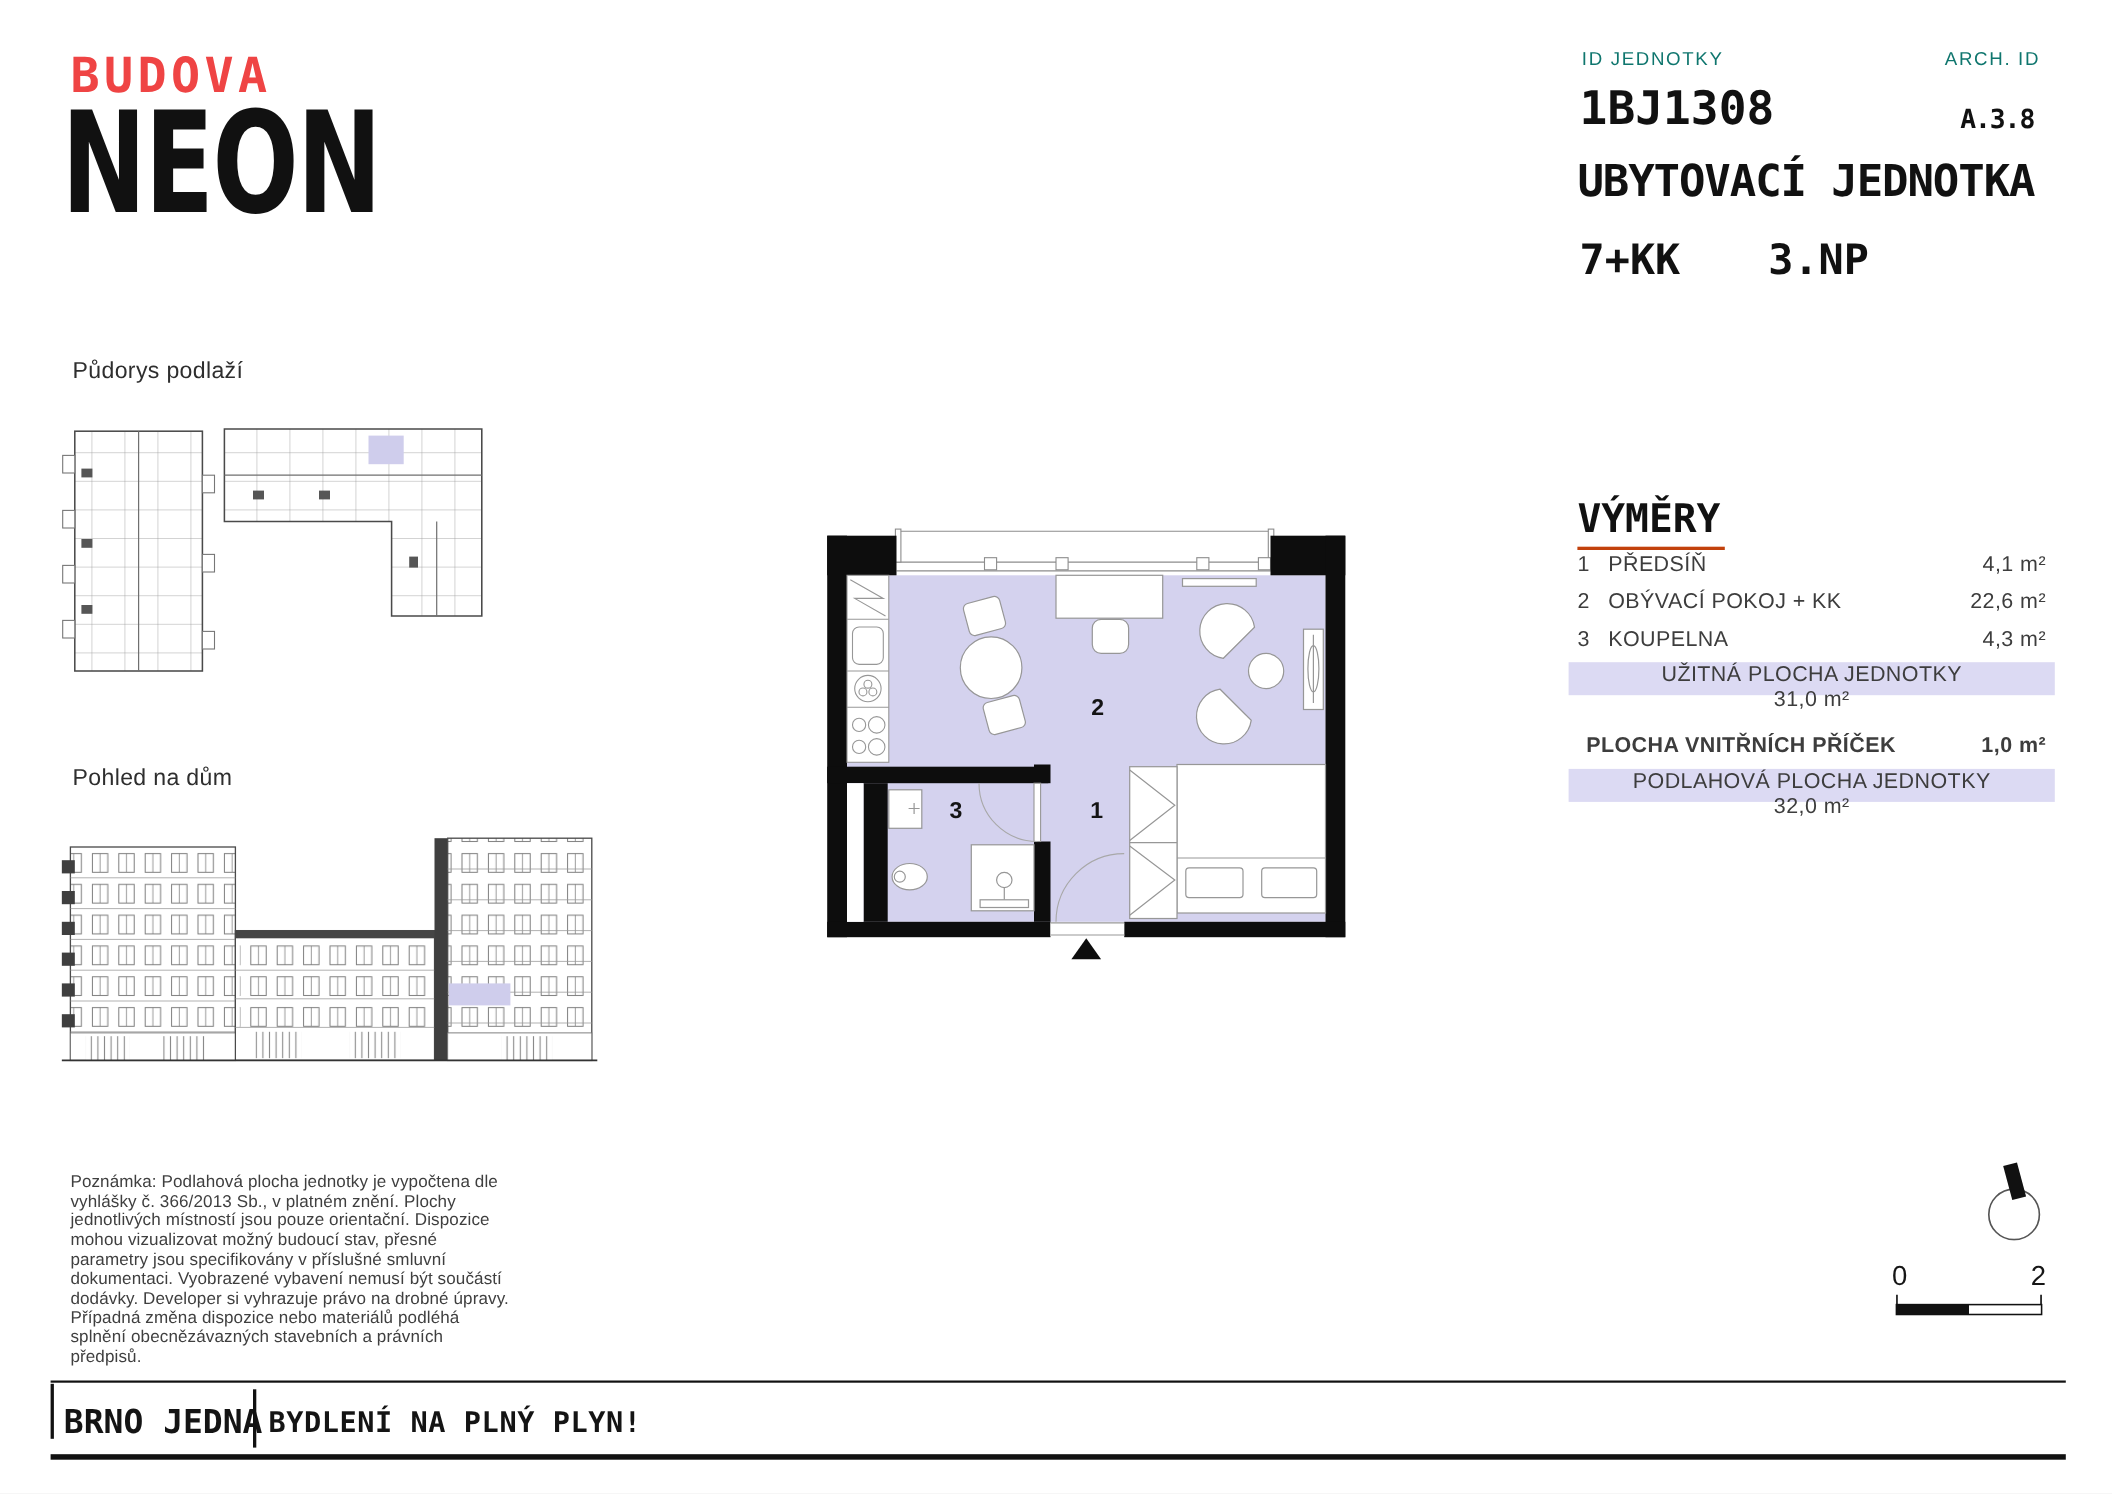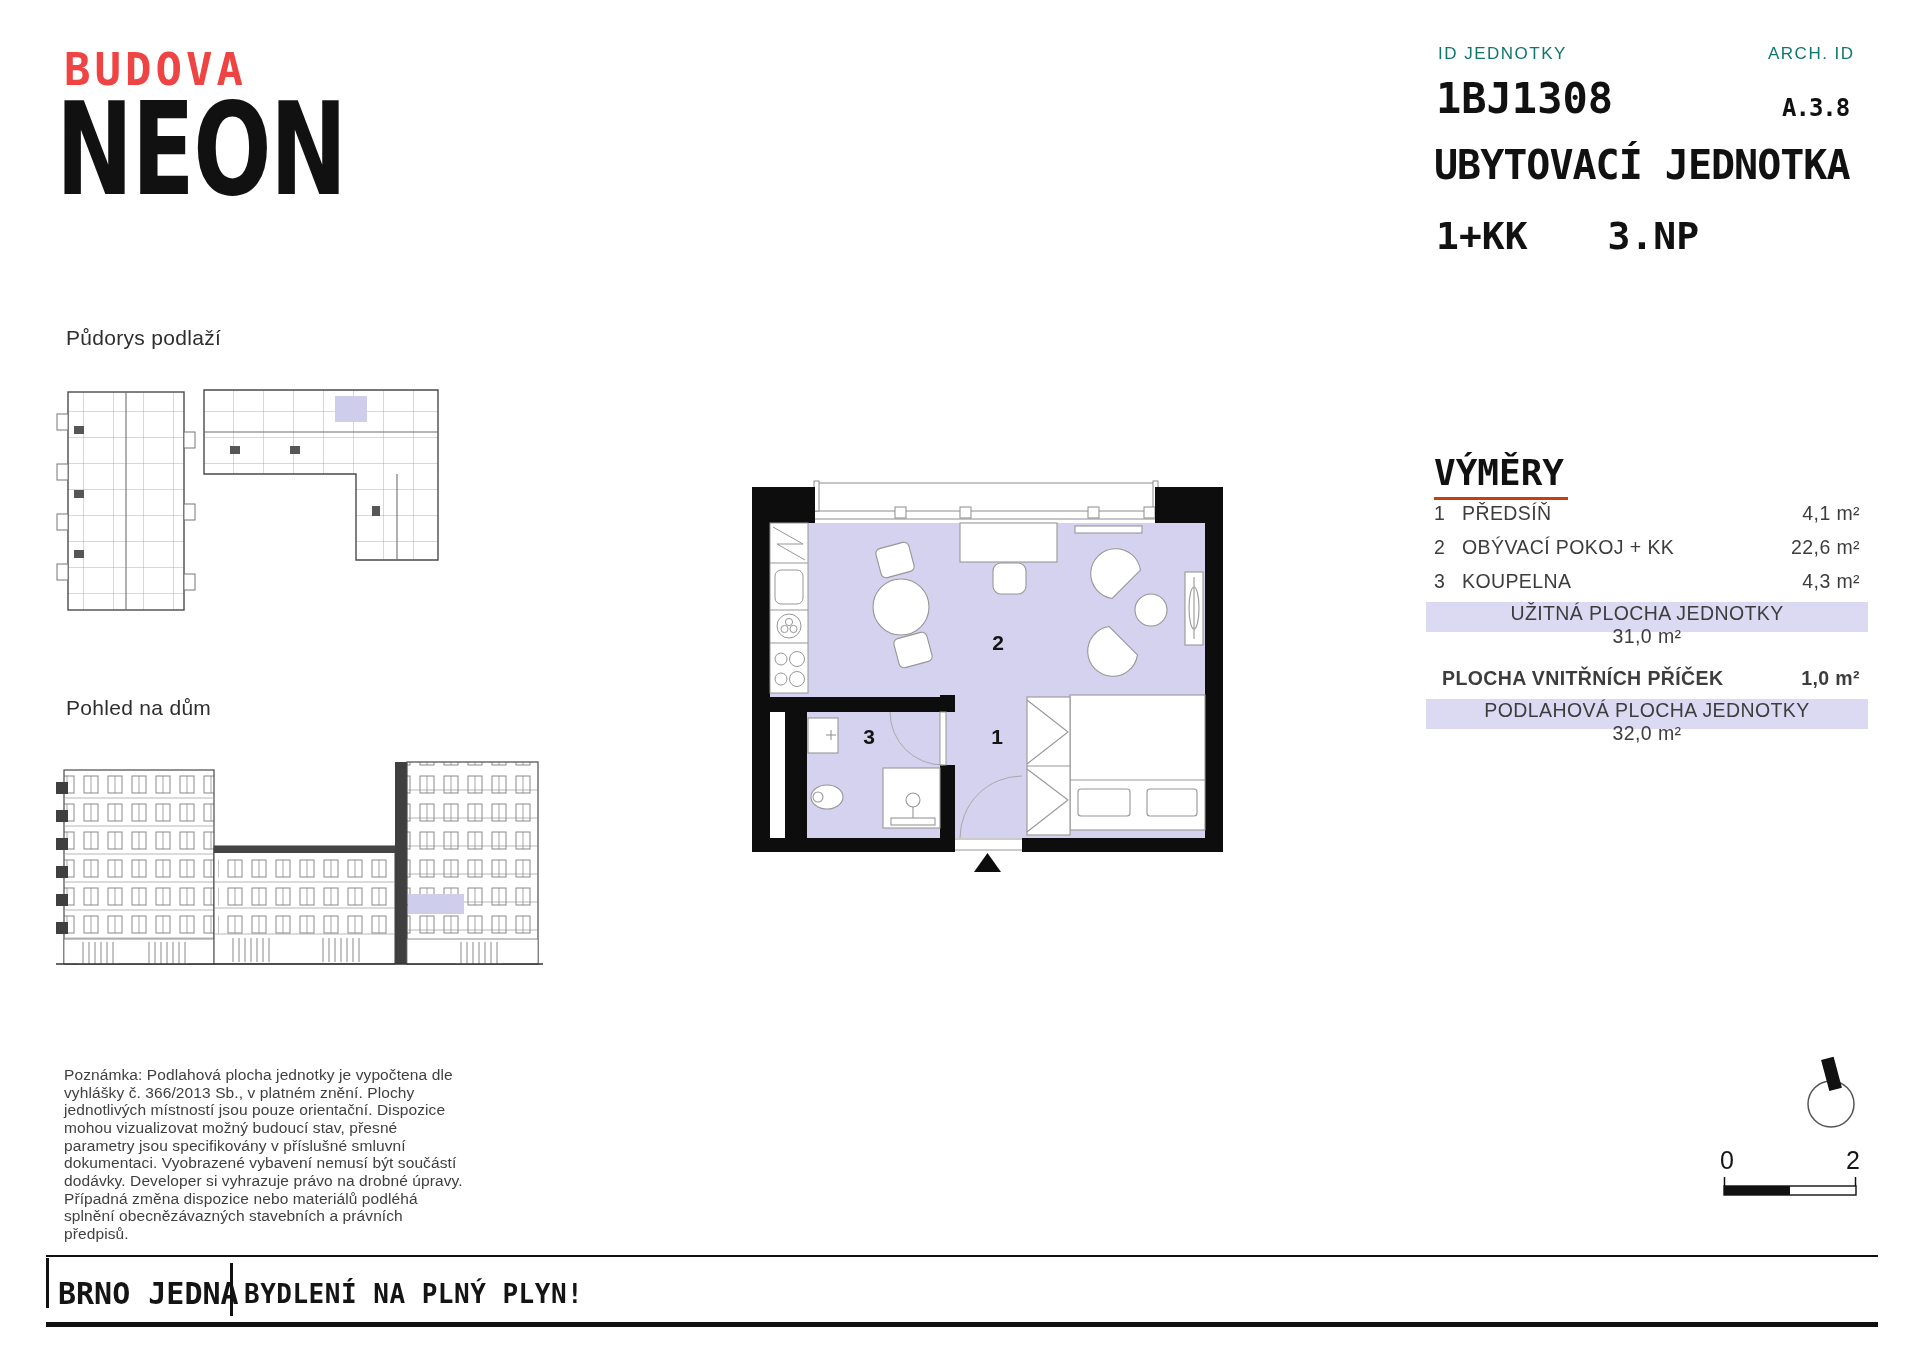--- a/index.html
+++ b/index.html
@@ -63,21 +63,21 @@
 
   <div class="abs logo-budova">BUDOVA</div>
   <div class="abs logo-neon">NEON</div>
 
   <div class="abs lbl-small" style="left:1438px;top:44px;">ID JEDNOTKY</div>
   <div class="abs mono unit-id">1BJ1308</div>
   <div class="abs lbl-small" style="left:1768px;top:44px;">ARCH. ID</div>
   <div class="abs mono arch-id">A.3.8</div>
   <div class="abs mono unit-type">UBYTOVACÍ JEDNOTKA</div>
   <div class="abs mono layout-floor">
-    <span>1+KK</span>
+    <span>7+KK</span>
     <span>3.NP</span>
   </div>
 
   <div class="abs sec-label" style="left:66px;top:326px;">Půdorys podlaží</div>
   <div class="abs sec-label" style="left:66px;top:696px;">Pohled na dům</div>
 
   <svg class="abs" style="left:54px;top:386px;" width="390" height="230" viewBox="0 0 390 230">
     <defs>
       <pattern id="proom" width="30" height="26" patternUnits="userSpaceOnUse">
         <rect width="30" height="26" fill="#ffffff"></rect>

